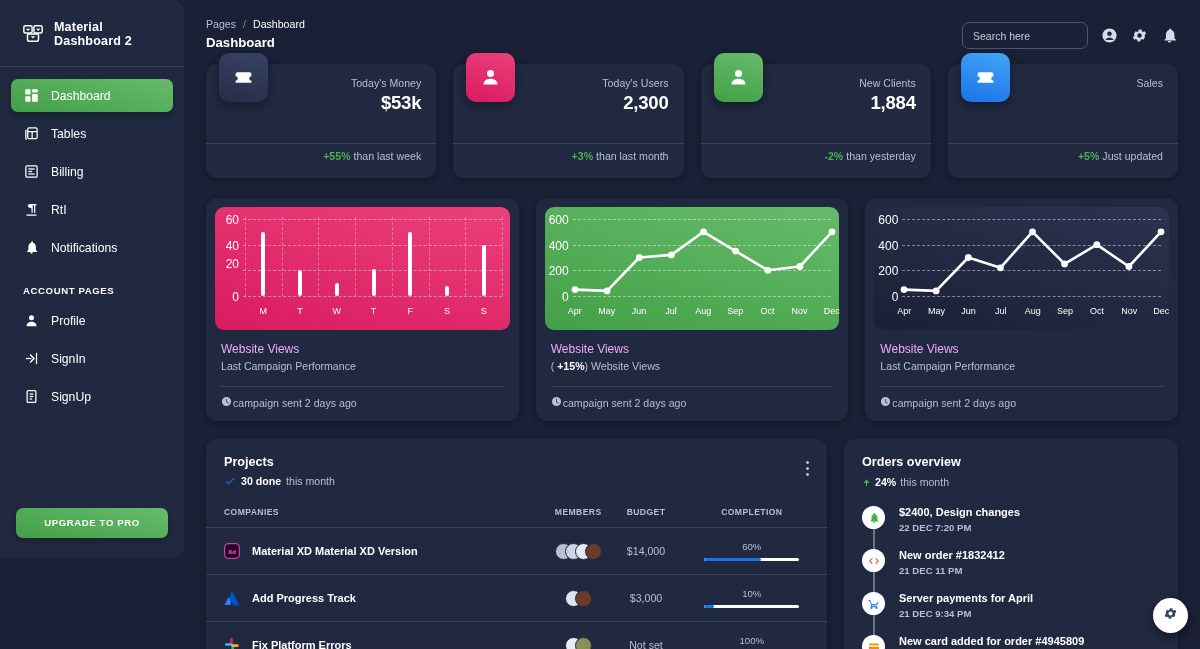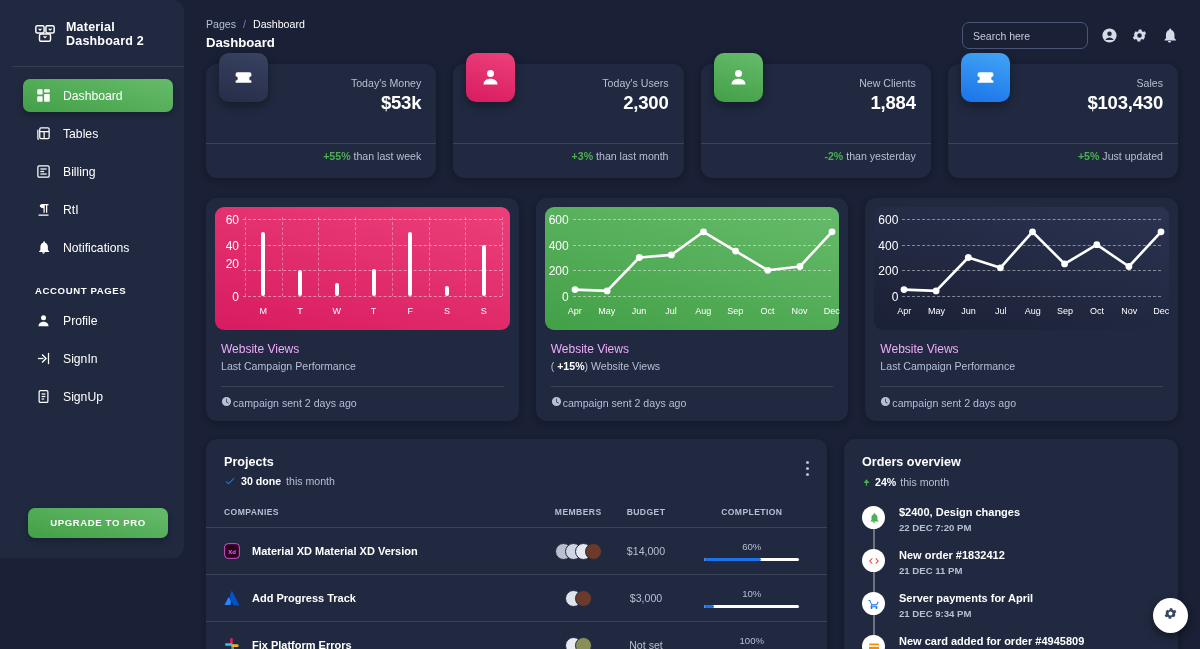--- a/index.html
+++ b/index.html
@@ -10,21 +10,21 @@
     overflow: hidden;
     color: #ffffff;
   }
   .app { display: flex; width: 1200px; height: 649px; position: relative; }
 
   
   .sidebar {
     width: 184px; min-width: 184px; height: 558px;
     background: #202940;
     border-radius: 0 12px 12px 0;
-    padding: 0 0 0 12px;
+    padding: 0 0 0 0;
     position: relative;
     display: flex; flex-direction: column;
   }
   .brand {
     display: flex; align-items: center; gap: 10px;
     padding: 20px 14px 18px 22px;
     border-bottom: 1px solid rgba(255,255,255,0.10);
   }
   .brand-logo {
     width: 22px; height: 22px; flex: 0 0 22px;
@@ -386,21 +386,20 @@
       </div>
 
       <div class="stat-card">
         <div class="stat-icon" style="background:linear-gradient(195deg,#42A5F5 0%,#1A73E8 100%);">
           <svg viewBox="0 0 24 24">
               <path d="M21 10.5V8a2 2 0 0 0-2-2H5a2 2 0 0 0-2 2v2.5a2.5 2.5 0 0 1 0 5V18h18v-2.5a2.5 2.5 0 0 1 0-5z"></path>
             </svg>
         </div>
         <div class="stat-head">
           <div class="stat-label">Sales</div>
-          <div class="stat-value">$103,430</div>
         </div>
         <div class="stat-divider"></div>
         <div class="stat-foot">
           <b class="pos">+5%</b>
           <span>Just updated</span>
         </div>
       </div>
     </div>
 
     <div class="charts-row">

